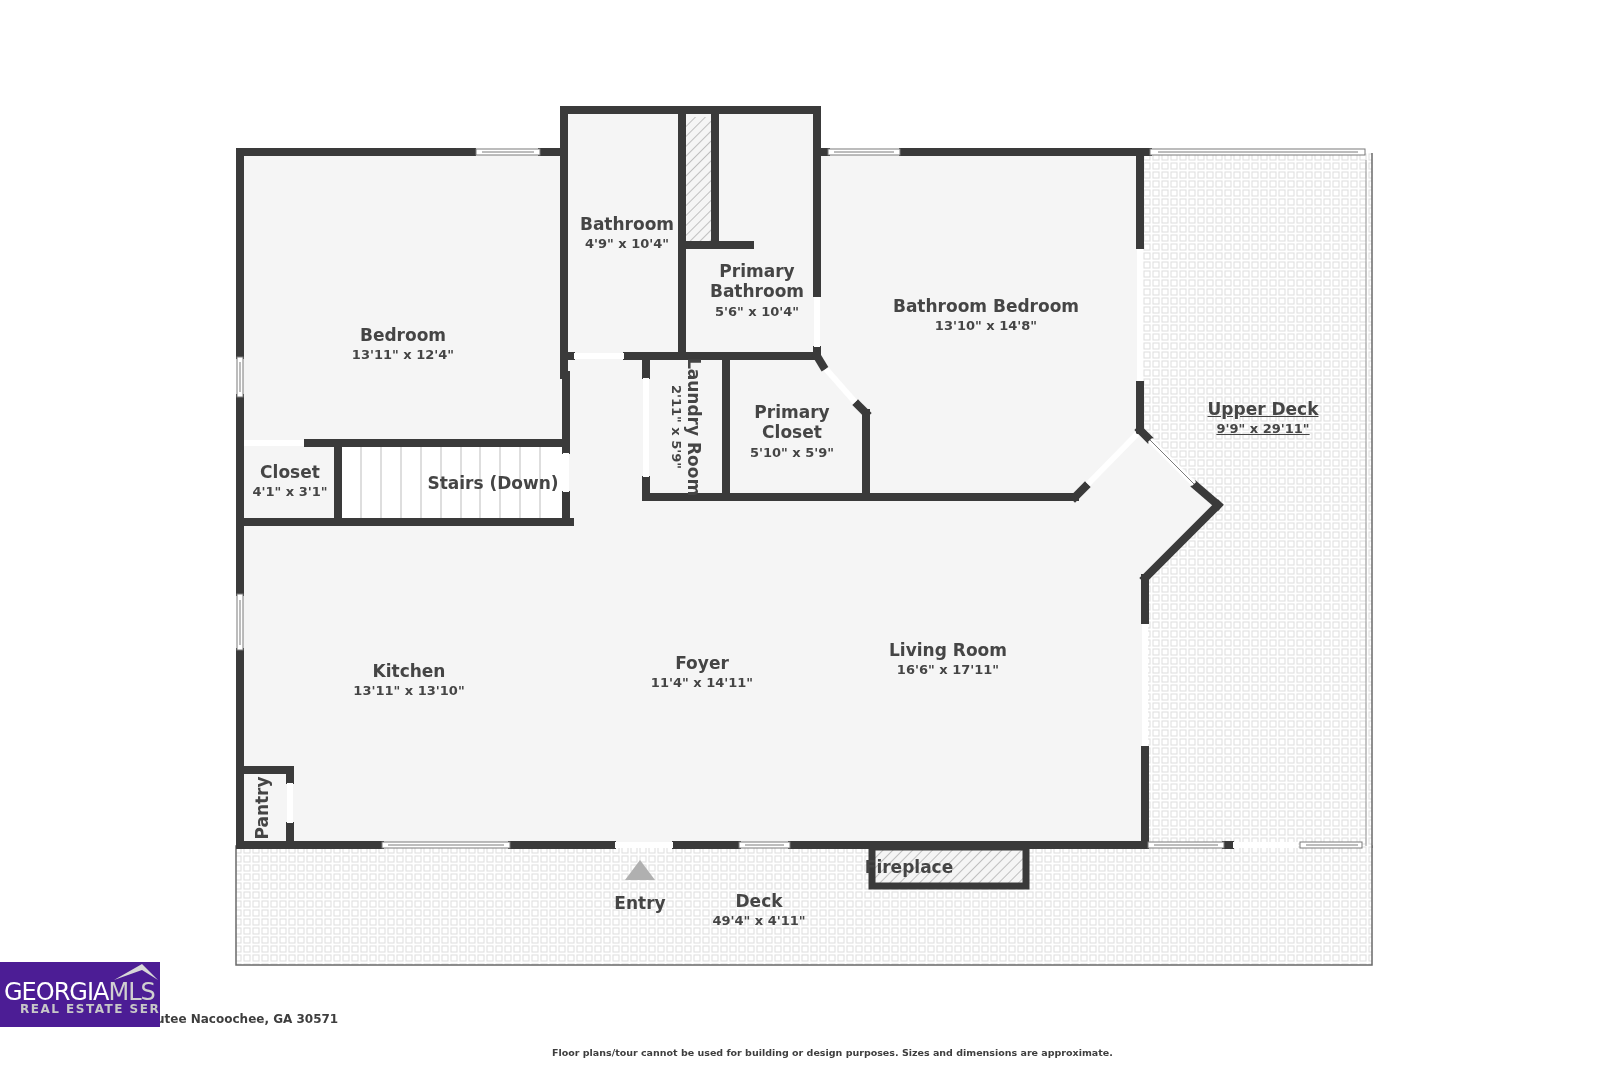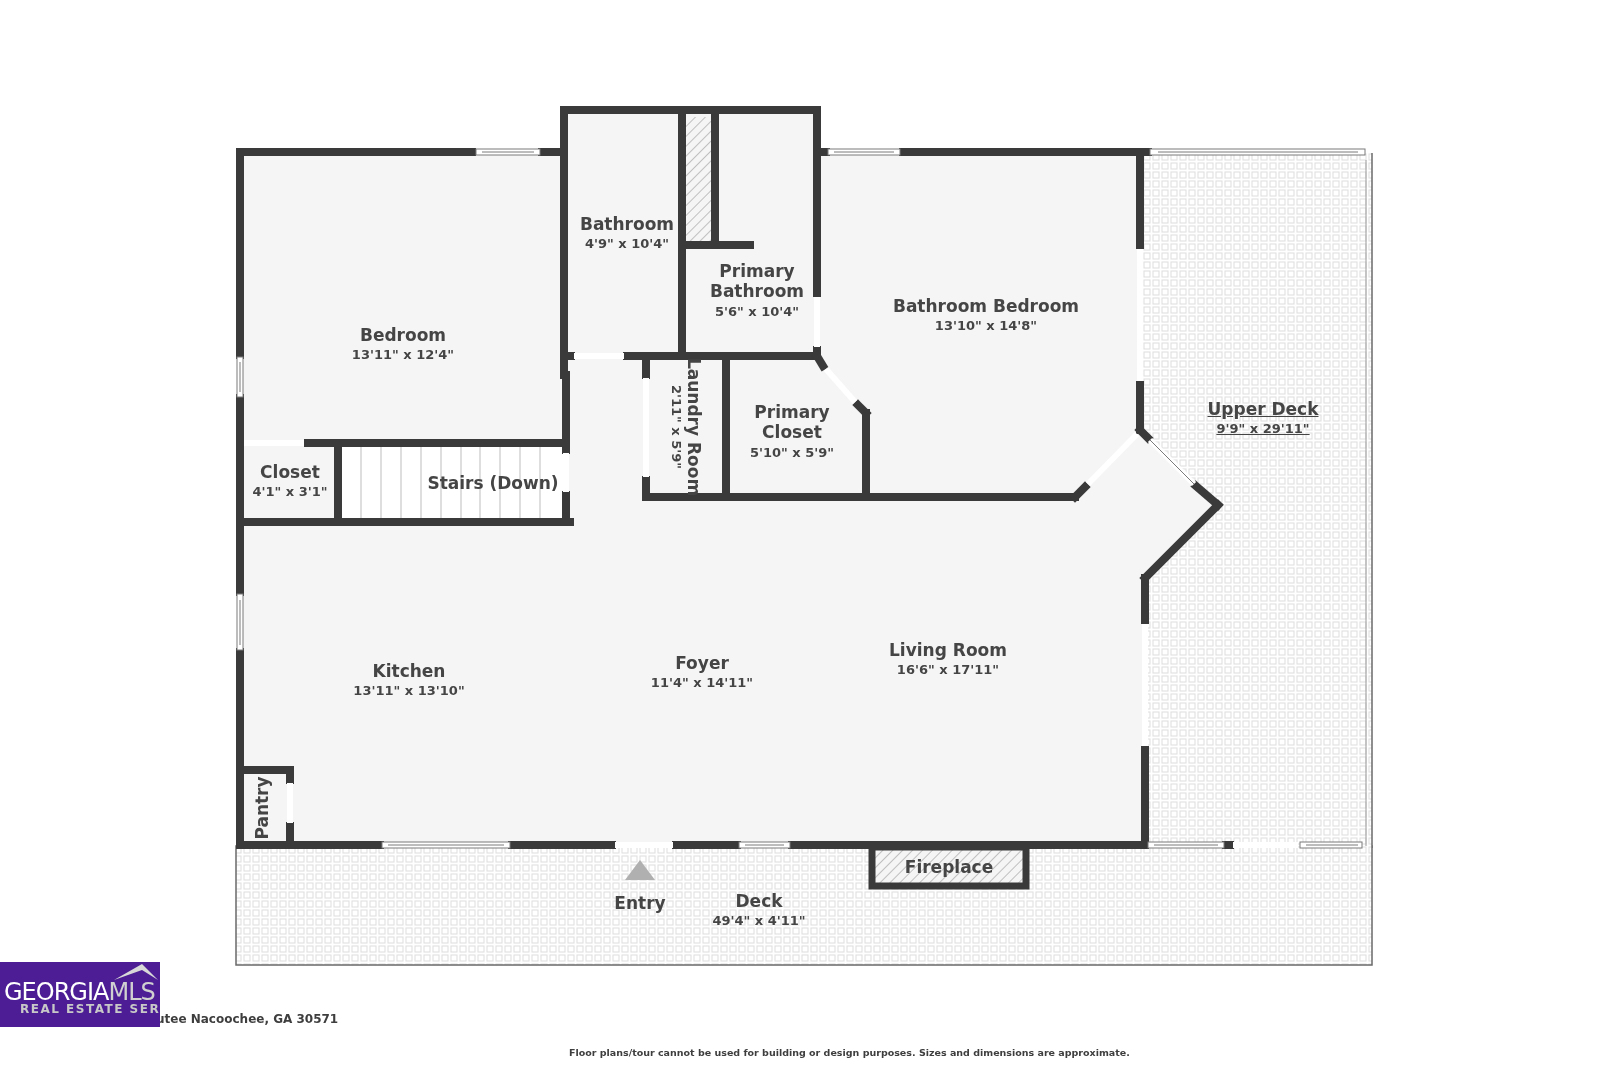--- a/index.html
+++ b/index.html
@@ -19,21 +19,21 @@
     .lbl .dim { font-weight: bold; font-size: 13px; display: block; margin-top: 2px; }
     .lbl.vert { transform: translate(-50%, -50%) rotate(90deg); }
     .lbl.vert-ccw { transform: translate(-50%, -50%) rotate(-90deg); }
     .lbl.vert .dim { margin-top: 0; }
     .footer-address {
       position: absolute; left: 27px; top: 1012px;
       font-size: 12px; font-weight: bold; color: #3e3e3e;
     }
     .footer-disclaimer {
       position: absolute; left: 552px; top: 1047px;
-      font-size: 9.5px; font-weight: bold; color: #3e3e3e; white-space: nowrap; margin-left: 17px;
+      font-size: 9.5px; font-weight: bold; color: #3e3e3e; white-space: nowrap;
     }
     .logo {
       position: absolute; left: 0; top: 962px; width: 160px; height: 65px;
       background: #4c1d95; overflow: hidden;
     }
     .logo .brand {
       position: absolute; left: 4px; top: 16px; font-size: 24px; letter-spacing: -1px;
       color: #ffffff; font-family: "DejaVu Sans", sans-serif; white-space: nowrap;
     }
     .logo .brand .mls { color: #d0d0d0; }
@@ -237,21 +237,21 @@
   <span class="name">Foyer</span>
   <span class="dim">11'4" x 14'11"</span>
 </div>
 <div class="lbl" style="left:948px; top:659px;">
   <span class="name">Living Room</span>
   <span class="dim">16'6" x 17'11"</span>
 </div>
 <div class="lbl vert-ccw" style="left:262px; top:808px;">
   <span class="name">Pantry</span>
 </div>
-<div class="lbl" style="left:949px; top:867px;text-align:center;">
+<div class="lbl" style="left:909px; top:867px;text-align:center;">
   <span class="name">Fireplace</span>
 </div>
 <div class="lbl" style="left:640px; top:903px;">
   <span class="name">Entry</span>
 </div>
 <div class="lbl" style="left:759px; top:910px;">
   <span class="name">Deck</span>
   <span class="dim">49'4" x 4'11"</span>
 </div>
 

